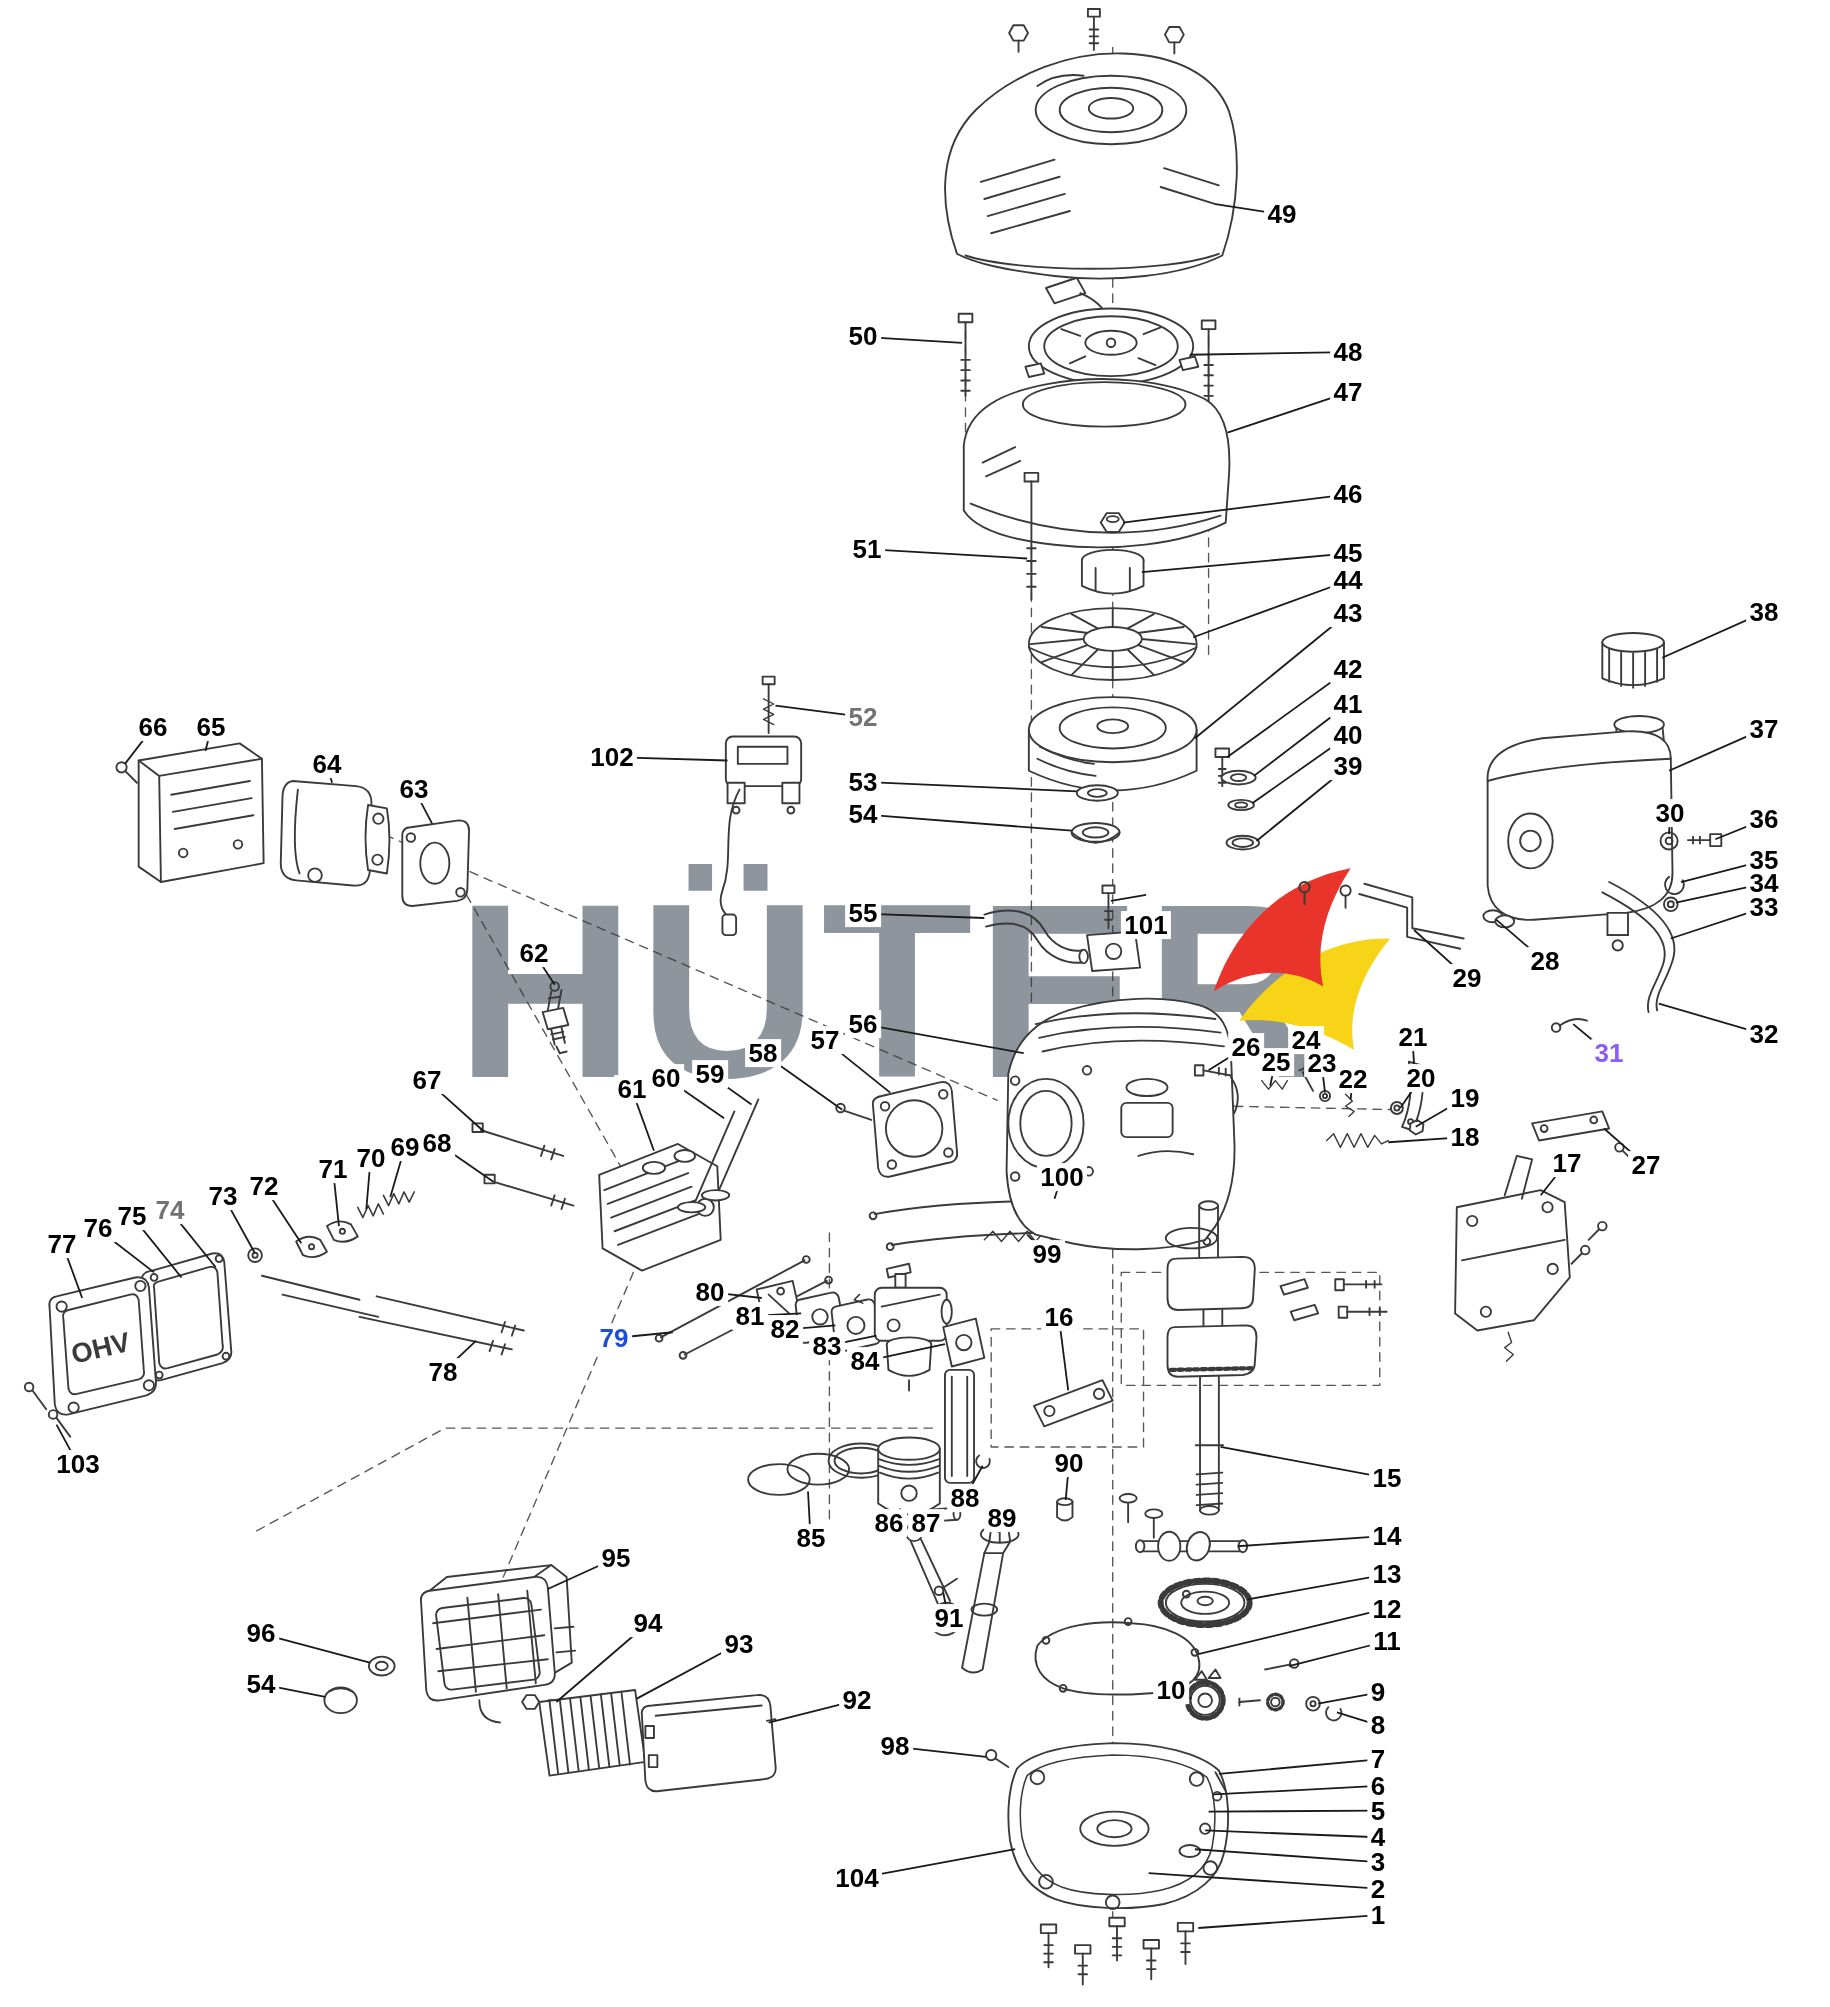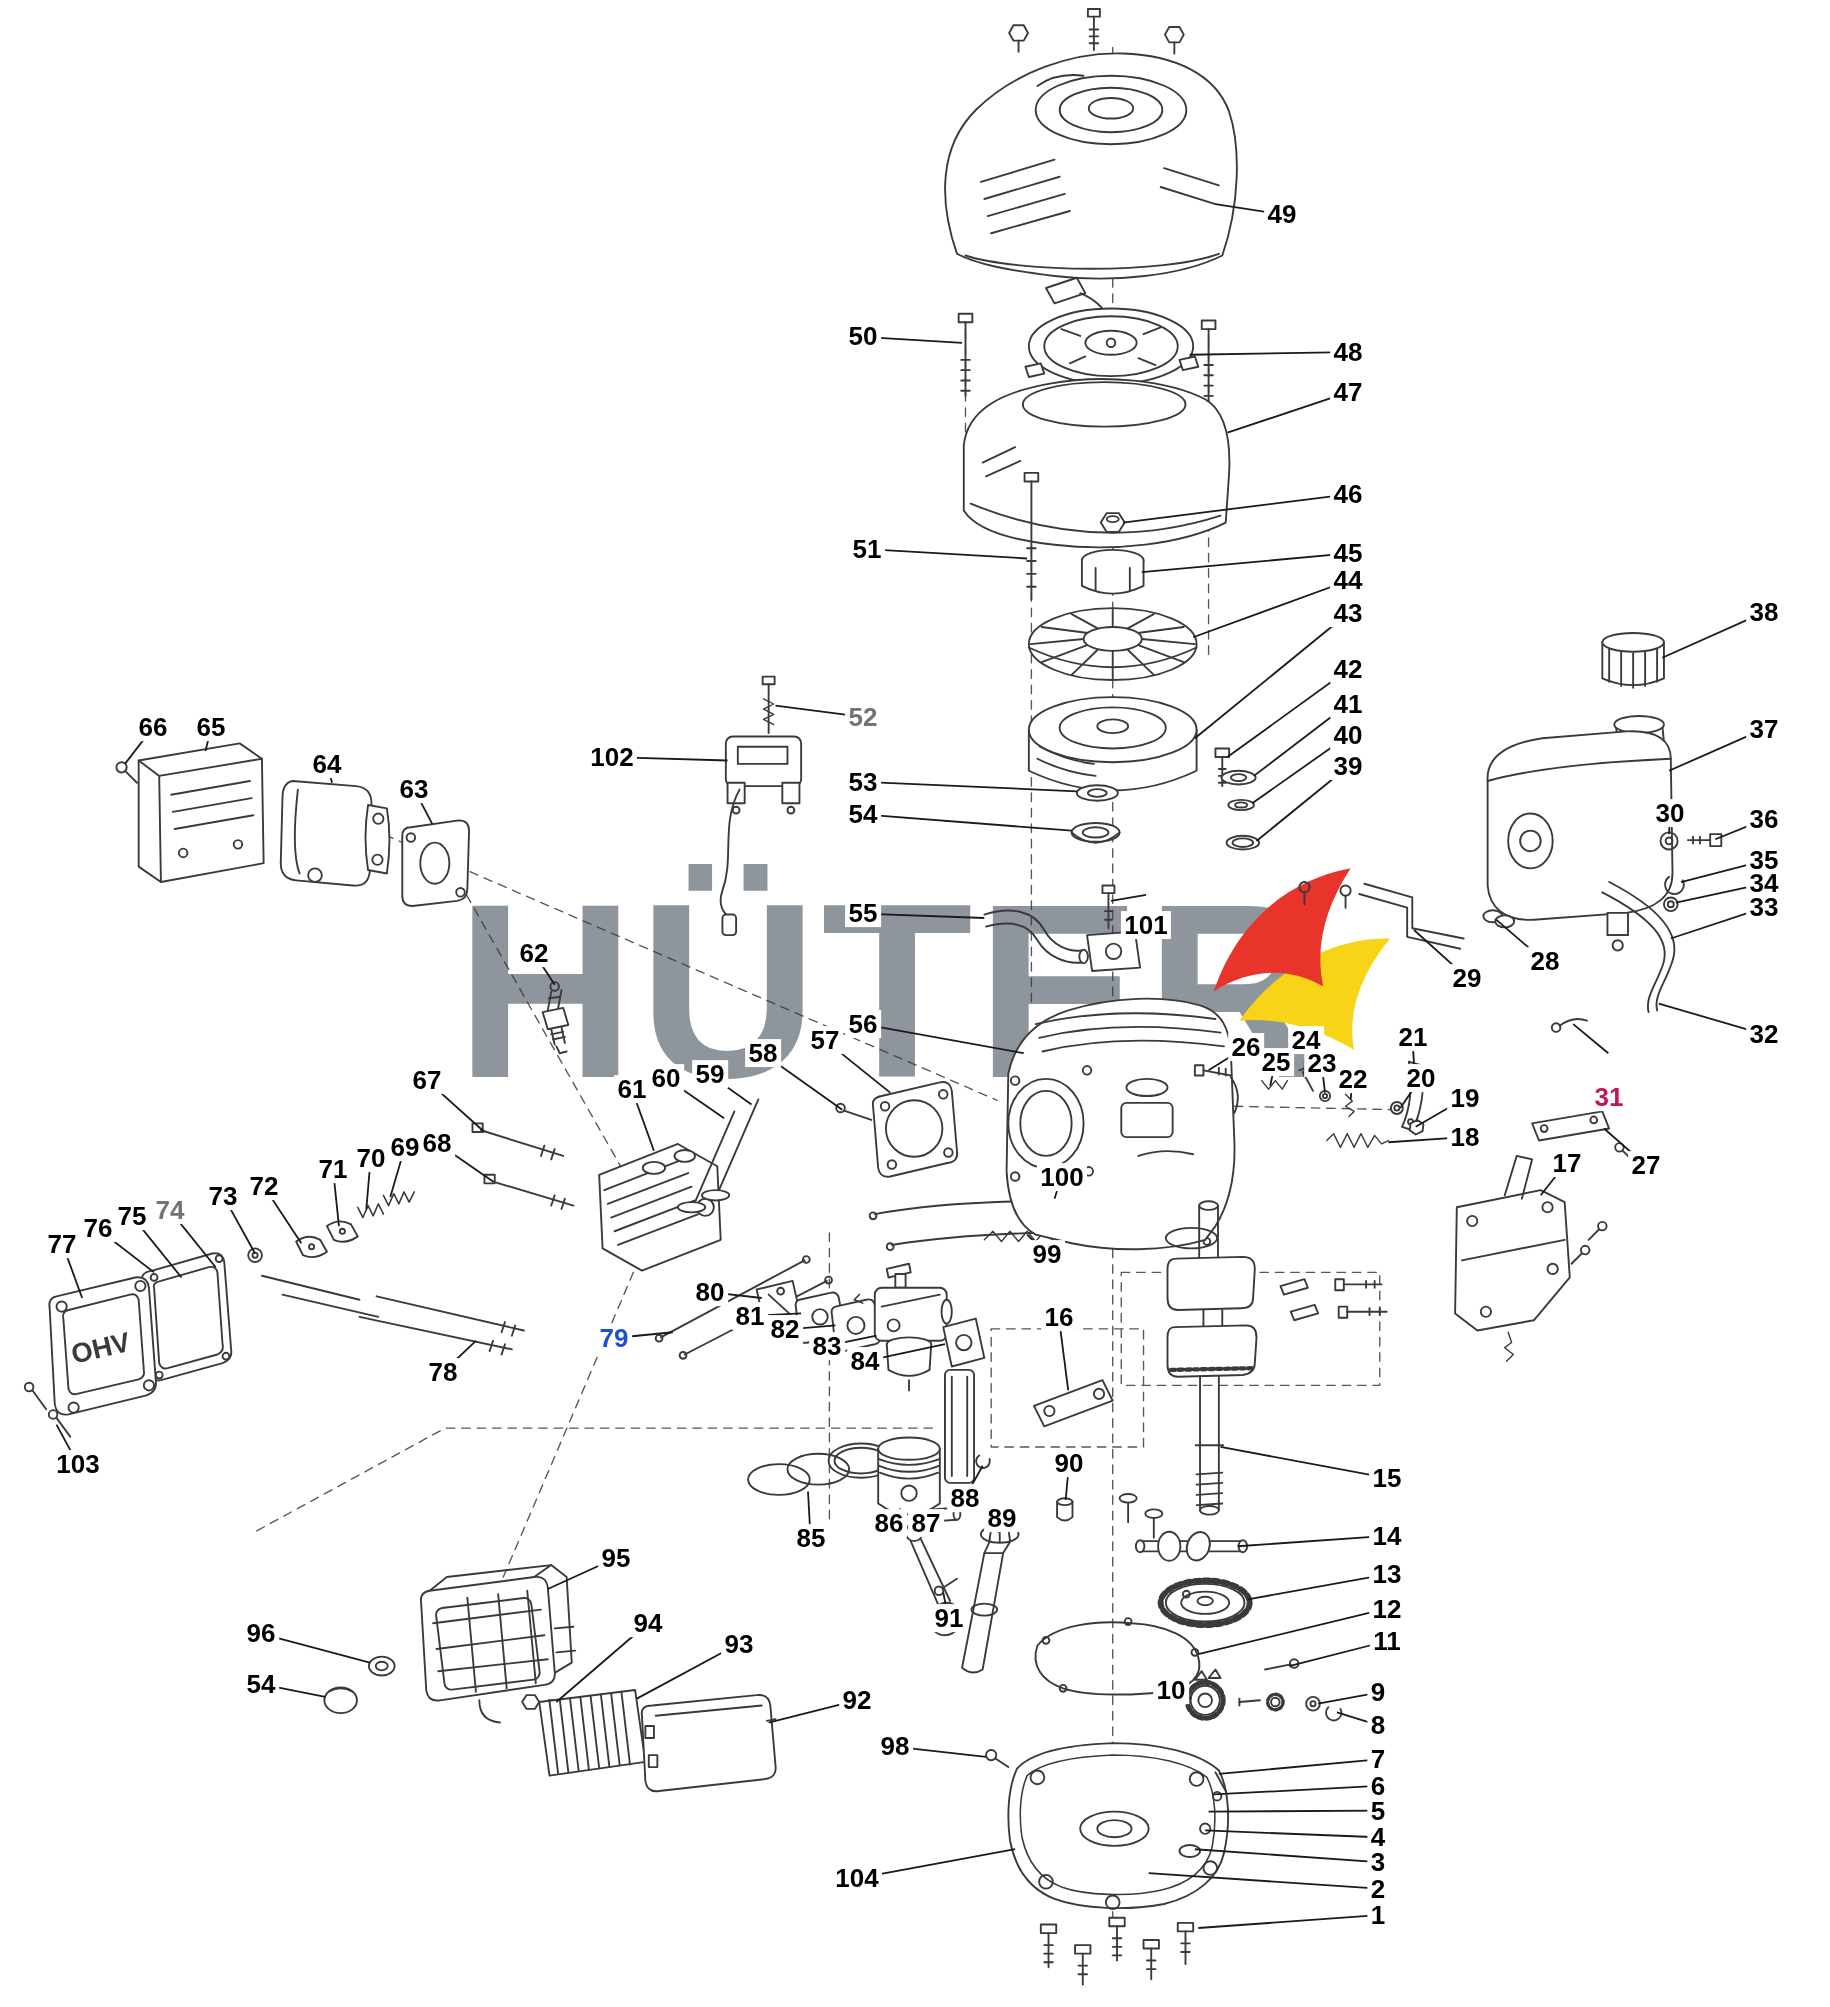--- a/index.html
+++ b/index.html
@@ -841,21 +841,21 @@
       <div class="part-label" style="left: 1413px; top: 1037px; color: rgb(0, 0, 0);">21</div>
       <div class="part-label" style="left: 1353px; top: 1070px; color: rgb(0, 0, 0); margin-top: 9px;">22</div>
       <div class="part-label" style="left: 1322px; top: 1063px; color: rgb(0, 0, 0);">23</div>
       <div class="part-label" style="left: 1306px; top: 1040px; color: rgb(0, 0, 0);">24</div>
       <div class="part-label" style="left: 1276px; top: 1062px; color: rgb(0, 0, 0);">25</div>
       <div class="part-label" style="left: 1246px; top: 1047px; color: rgb(0, 0, 0);">26</div>
       <div class="part-label" style="left: 1646px; top: 1165px; color: rgb(0, 0, 0);">27</div>
       <div class="part-label" style="left: 1545px; top: 961px; color: rgb(0, 0, 0);">28</div>
       <div class="part-label" style="left: 1467px; top: 978px; color: rgb(0, 0, 0);">29</div>
       <div class="part-label" style="left: 1670px; top: 813px; color: rgb(0, 0, 0);">30</div>
-      <div class="part-label" style="left: 1609px; top: 1053px; color: #be185d; margin-top: 44px;">31</div>
+      <div class="part-label" style="left: 1609px; top: 1053px; color: #8b5cf6;">31</div>
       <div class="part-label" style="left: 1764px; top: 1034px; color: rgb(0, 0, 0);">32</div>
       <div class="part-label" style="left: 1764px; top: 907px; color: rgb(0, 0, 0);">33</div>
       <div class="part-label" style="left: 1764px; top: 883px; color: rgb(0, 0, 0);">34</div>
       <div class="part-label" style="left: 1764px; top: 860px; color: rgb(0, 0, 0);">35</div>
       <div class="part-label" style="left: 1764px; top: 819px; color: rgb(0, 0, 0);">36</div>
       <div class="part-label" style="left: 1764px; top: 729px; color: rgb(0, 0, 0);">37</div>
       <div class="part-label" style="left: 1764px; top: 612px; color: rgb(0, 0, 0);">38</div>
       <div class="part-label" style="left: 1348px; top: 766px; color: rgb(0, 0, 0); text-align: right;">39</div>
       <div class="part-label" style="left: 1348px; top: 735px; color: rgb(0, 0, 0);">40</div>
       <div class="part-label" style="left: 1348px; top: 704px; color: rgb(0, 0, 0);">41</div>

